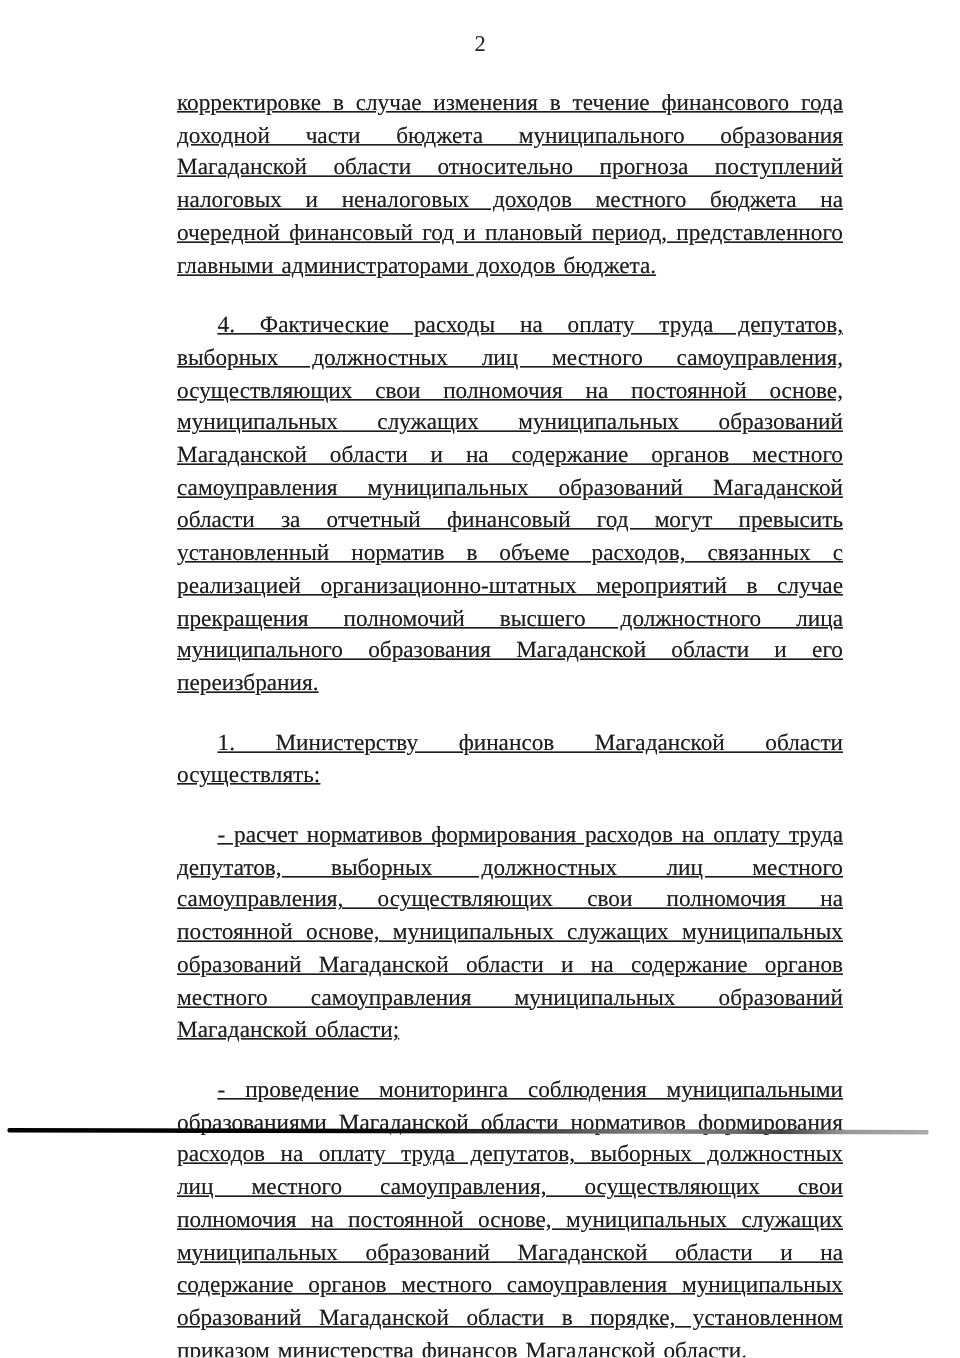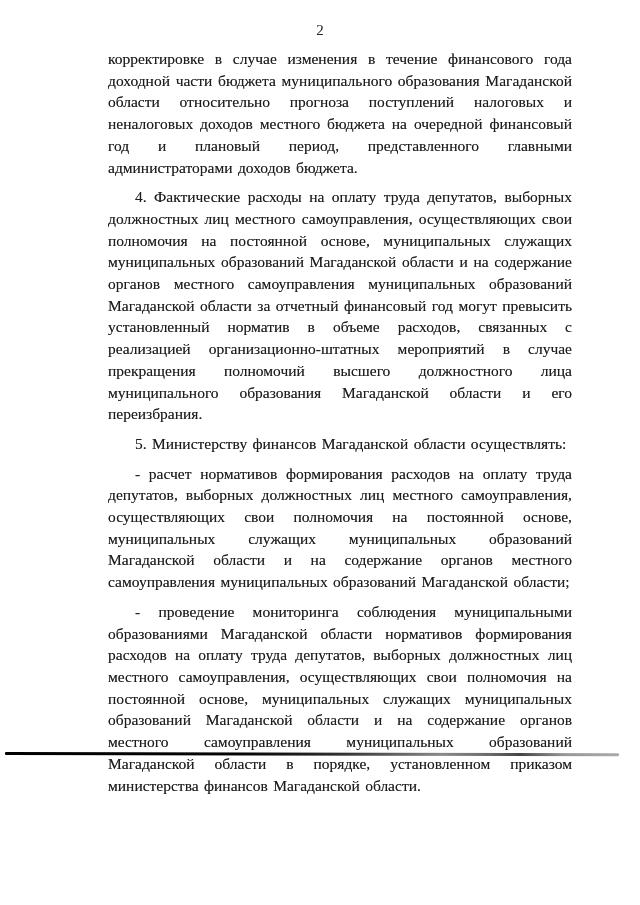--- a/index.html
+++ b/index.html
@@ -31,23 +31,24 @@
     width: 480px;
     font-size: 15.5px;
     line-height: 21.7px;
     color: #1e1e1e;
     text-align: justify;
     text-shadow: 0 0 0.4px rgba(20,20,20,0.55);
     word-spacing: 1.5px;
     filter: blur(0.12px);
   }
   .content p {
-    margin: 8px;
+    margin: 18px;
     padding: 0;
     text-indent: 27px;
+    text-decoration: underline;
   }
   .content p.no-indent {
     text-indent: 0;
   }
   .separator-rule {
     position: absolute;
     top: 752px;
     left: 5px;
     width: 614px;
     height: 3px;
@@ -70,20 +71,20 @@
 </head>
 <body>
 
 <div class="sheet">
 
   <div class="page-number">2</div>
 
   <div class="content">
     <p class="no-indent">корректировке в случае изменения в течение финансового года доходной части бюджета муниципального образования Магаданской области относительно прогноза поступлений налоговых и неналоговых доходов местного бюджета на очередной финансовый год и плановый период, представленного главными администраторами доходов бюджета.</p>
     <p>4.  Фактические расходы на оплату труда депутатов, выборных должностных лиц местного самоуправления, осуществляющих свои полномочия на постоянной основе, муниципальных служащих муниципальных образований Магаданской области и на содержание органов местного самоуправления муниципальных образований Магаданской области за отчетный финансовый год могут превысить установленный норматив в объеме расходов, связанных с реализацией организационно-штатных мероприятий в случае прекращения полномочий высшего должностного лица муниципального образования Магаданской области и его переизбрания.</p>
-    <p>5.  Министерству финансов Магаданской области осуществлять:</p>
+    <p>1.  Министерству финансов Магаданской области осуществлять:</p>
     <p>- расчет нормативов формирования расходов на оплату труда депутатов, выборных должностных лиц местного самоуправления, осуществляющих свои полномочия на постоянной основе, муниципальных служащих муниципальных образований Магаданской области и на содержание органов местного самоуправления муниципальных образований Магаданской области;</p>
     <p>- проведение мониторинга соблюдения муниципальными образованиями Магаданской области нормативов формирования расходов на оплату труда депутатов, выборных должностных лиц местного самоуправления, осуществляющих свои полномочия на постоянной основе, муниципальных служащих муниципальных образований Магаданской области и на содержание органов местного самоуправления муниципальных образований Магаданской области в порядке, установленном приказом министерства финансов Магаданской области.</p>
   </div>
 
   <div class="separator-rule"></div>
 
 </div>
 
 </body></html>

